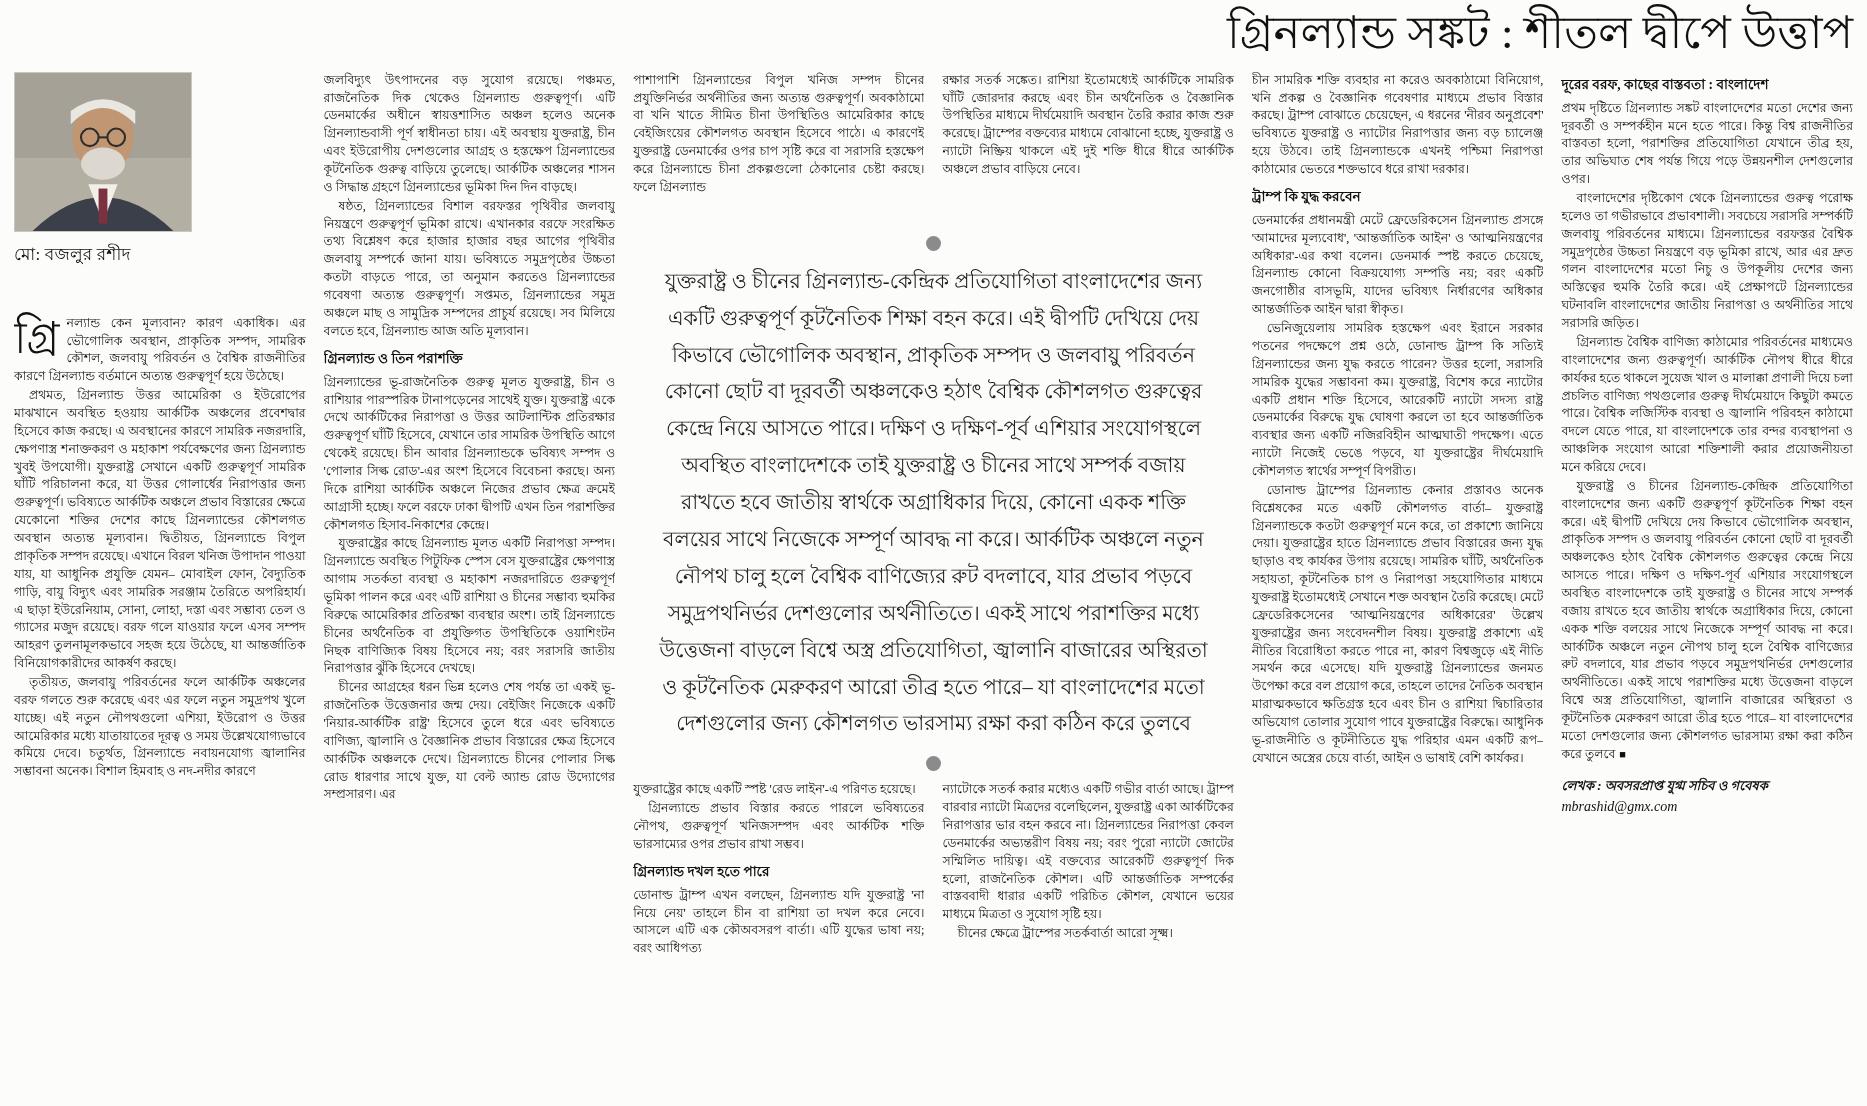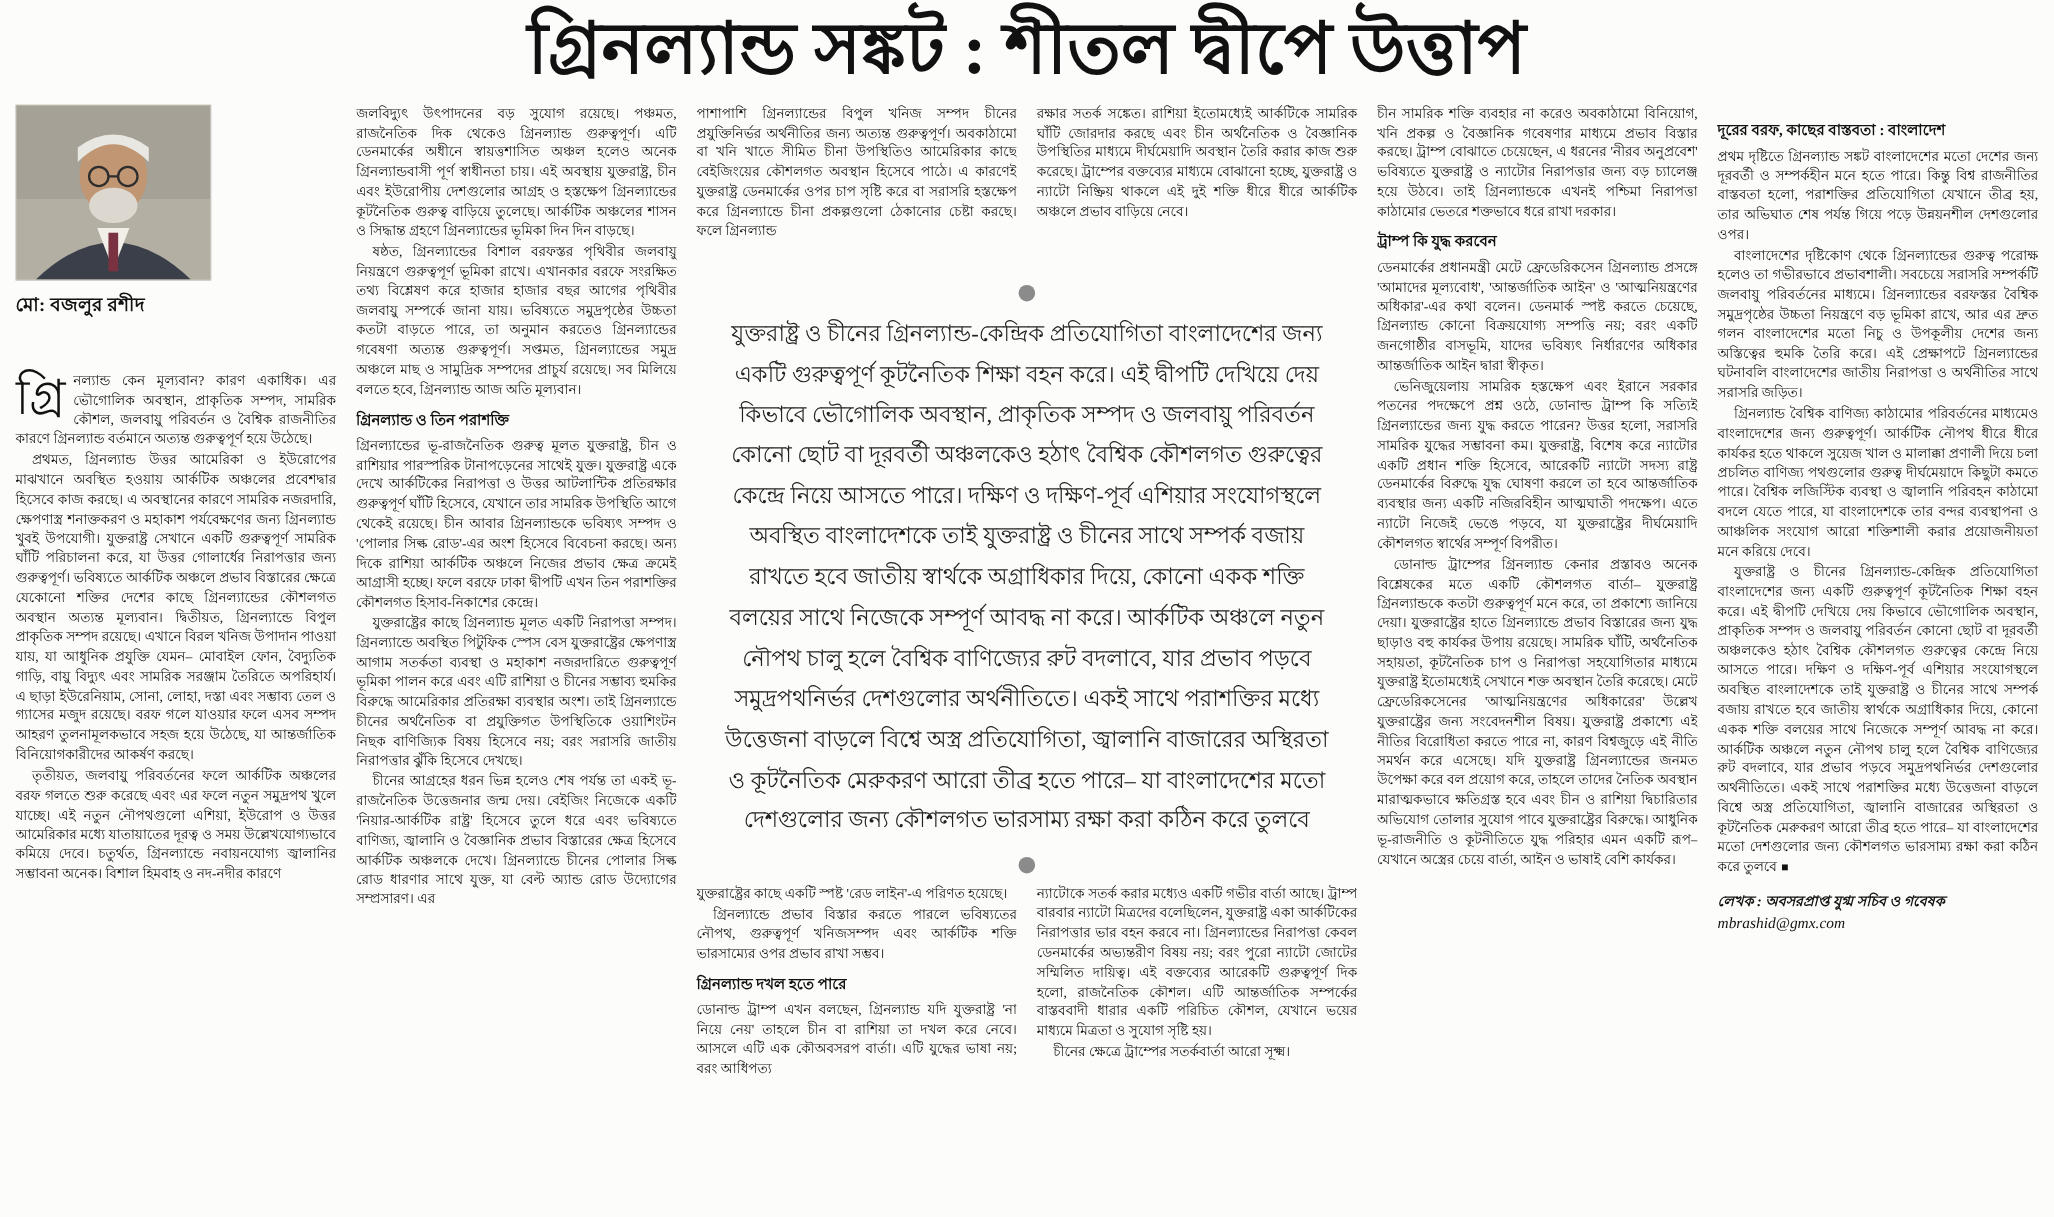--- a/index.html
+++ b/index.html
@@ -5,23 +5,23 @@
 <style>
   *{box-sizing:border-box;margin:0;padding:0}
   html,body{width:1867px;height:1106px;overflow:hidden}
   body{
     background:#fcfcfa;
     color:#111;
     font-family:"Liberation Serif","DejaVu Serif",serif;
   }
   .page{width:100%;height:100%;padding:6px 14px 10px}
   .headline{
-    text-align:center;
-    font-size:65px;
-    font-weight:700;
+    text-align:right;
+    font-size:45px;
+    font-weight:400;
     line-height:1.15;
     padding:2px 0 12px;
   }
   .columns{display:flex;gap:18px;height:998px;overflow:hidden}
   .col{flex:1 1 0;overflow:hidden;min-width:0}
   .col-double{flex:2.06 2 0;display:flex;flex-direction:column;overflow:hidden;min-width:0}
   .mid-row{display:flex;gap:18px}
   .mid-row .subcol{flex:1 1 0;overflow:hidden;min-width:0}
   .mid-top{height:152px;flex:0 0 auto}
   .mid-bottom{flex:1 1 auto;overflow:hidden}
@@ -46,21 +46,21 @@
   .dropcap{
     float:left;
     font-size:44px;
     line-height:.95;
     padding:3px 7px 0 0;
     font-weight:400;
   }
   h3.subhead{font-size:13.6px;font-weight:700;margin:7px 0 3px}
   .author-box{margin-bottom:46px}
   .photo{width:178px;height:160px;display:block;border:1px solid #c9c7bf;background:#b9b5a9}
-  .author-name{font-size:17px;font-weight:700;margin-top:9px;letter-spacing:.2px}
+  .author-name{font-size:17px;font-weight:400;margin-top:9px;letter-spacing:.2px}
   .credit{margin-top:12px;text-align:left;padding-right:4px}
   .credit-line{font-size:13px;font-weight:700;font-style:italic}
   .email{font-size:14px;font-style:italic;margin-top:2px}
   .endmark{font-size:11px;margin-left:4px}
 </style>
 </head>
 <body>
 
 <div class="page">
 
@@ -131,21 +131,21 @@
 
     <div class="col">
       <p class="body-p">চীন সামরিক শক্তি ব্যবহার না করেও অবকাঠামো বিনিয়োগ, খনি প্রকল্প ও বৈজ্ঞানিক গবেষণার মাধ্যমে প্রভাব বিস্তার করছে। ট্রাম্প বোঝাতে চেয়েছেন, এ ধরনের 'নীরব অনুপ্রবেশ' ভবিষ্যতে যুক্তরাষ্ট্র ও ন্যাটোর নিরাপত্তার জন্য বড় চ্যালেঞ্জ হয়ে উঠবে। তাই গ্রিনল্যান্ডকে এখনই পশ্চিমা নিরাপত্তা কাঠামোর ভেতরে শক্তভাবে ধরে রাখা দরকার।</p>
       <h3 class="subhead">ট্রাম্প কি যুদ্ধ করবেন</h3>
       <p class="body-p">ডেনমার্কের প্রধানমন্ত্রী মেটে ফ্রেডেরিকসেন গ্রিনল্যান্ড প্রসঙ্গে 'আমাদের মূল্যবোধ', 'আন্তর্জাতিক আইন' ও 'আত্মনিয়ন্ত্রণের অধিকার'-এর কথা বলেন। ডেনমার্ক স্পষ্ট করতে চেয়েছে, গ্রিনল্যান্ড কোনো বিক্রয়যোগ্য সম্পত্তি নয়; বরং একটি জনগোষ্ঠীর বাসভূমি, যাদের ভবিষ্যৎ নির্ধারণের অধিকার আন্তর্জাতিক আইন দ্বারা স্বীকৃত।</p>
       <p class="body-p indent">ভেনিজুয়েলায় সামরিক হস্তক্ষেপ এবং ইরানে সরকার পতনের পদক্ষেপে প্রশ্ন ওঠে, ডোনাল্ড ট্রাম্প কি সত্যিই গ্রিনল্যান্ডের জন্য যুদ্ধ করতে পারেন? উত্তর হলো, সরাসরি সামরিক যুদ্ধের সম্ভাবনা কম। যুক্তরাষ্ট্র, বিশেষ করে ন্যাটোর একটি প্রধান শক্তি হিসেবে, আরেকটি ন্যাটো সদস্য রাষ্ট্র ডেনমার্কের বিরুদ্ধে যুদ্ধ ঘোষণা করলে তা হবে আন্তর্জাতিক ব্যবস্থার জন্য একটি নজিরবিহীন আত্মঘাতী পদক্ষেপ। এতে ন্যাটো নিজেই ভেঙে পড়বে, যা যুক্তরাষ্ট্রের দীর্ঘমেয়াদি কৌশলগত স্বার্থের সম্পূর্ণ বিপরীত।</p>
       <p class="body-p indent">ডোনাল্ড ট্রাম্পের গ্রিনল্যান্ড কেনার প্রস্তাবও অনেক বিশ্লেষকের মতে একটি কৌশলগত বার্তা– যুক্তরাষ্ট্র গ্রিনল্যান্ডকে কতটা গুরুত্বপূর্ণ মনে করে, তা প্রকাশ্যে জানিয়ে দেয়া। যুক্তরাষ্ট্রের হাতে গ্রিনল্যান্ডে প্রভাব বিস্তারের জন্য যুদ্ধ ছাড়াও বহু কার্যকর উপায় রয়েছে। সামরিক ঘাঁটি, অর্থনৈতিক সহায়তা, কূটনৈতিক চাপ ও নিরাপত্তা সহযোগিতার মাধ্যমে যুক্তরাষ্ট্র ইতোমধ্যেই সেখানে শক্ত অবস্থান তৈরি করেছে। মেটে ফ্রেডেরিকসেনের 'আত্মনিয়ন্ত্রণের অধিকারের' উল্লেখ যুক্তরাষ্ট্রের জন্য সংবেদনশীল বিষয়। যুক্তরাষ্ট্র প্রকাশ্যে এই নীতির বিরোধিতা করতে পারে না, কারণ বিশ্বজুড়ে এই নীতি সমর্থন করে এসেছে। যদি যুক্তরাষ্ট্র গ্রিনল্যান্ডের জনমত উপেক্ষা করে বল প্রয়োগ করে, তাহলে তাদের নৈতিক অবস্থান মারাত্মকভাবে ক্ষতিগ্রস্ত হবে এবং চীন ও রাশিয়া দ্বিচারিতার অভিযোগ তোলার সুযোগ পাবে যুক্তরাষ্ট্রের বিরুদ্ধে। আধুনিক ভূ-রাজনীতি ও কূটনীতিতে যুদ্ধ পরিহার এমন একটি রূপ– যেখানে অস্ত্রের চেয়ে বার্তা, আইন ও ভাষাই বেশি কার্যকর।</p>
     </div>
 
     <div class="col">
-      <h3 class="subhead" style="margin-top:13px">দূরের বরফ, কাছের বাস্তবতা : বাংলাদেশ</h3>
+      <h3 class="subhead" style="margin-top:2px">দূরের বরফ, কাছের বাস্তবতা : বাংলাদেশ</h3>
       <p class="body-p">প্রথম দৃষ্টিতে গ্রিনল্যান্ড সঙ্কট বাংলাদেশের মতো দেশের জন্য দূরবর্তী ও সম্পর্কহীন মনে হতে পারে। কিন্তু বিশ্ব রাজনীতির বাস্তবতা হলো, পরাশক্তির প্রতিযোগিতা যেখানে তীব্র হয়, তার অভিঘাত শেষ পর্যন্ত গিয়ে পড়ে উন্নয়নশীল দেশগুলোর ওপর।</p>
       <p class="body-p indent">বাংলাদেশের দৃষ্টিকোণ থেকে গ্রিনল্যান্ডের গুরুত্ব পরোক্ষ হলেও তা গভীরভাবে প্রভাবশালী। সবচেয়ে সরাসরি সম্পর্কটি জলবায়ু পরিবর্তনের মাধ্যমে। গ্রিনল্যান্ডের বরফস্তর বৈশ্বিক সমুদ্রপৃষ্ঠের উচ্চতা নিয়ন্ত্রণে বড় ভূমিকা রাখে, আর এর দ্রুত গলন বাংলাদেশের মতো নিচু ও উপকূলীয় দেশের জন্য অস্তিত্বের হুমকি তৈরি করে। এই প্রেক্ষাপটে গ্রিনল্যান্ডের ঘটনাবলি বাংলাদেশের জাতীয় নিরাপত্তা ও অর্থনীতির সাথে সরাসরি জড়িত।</p>
       <p class="body-p indent">গ্রিনল্যান্ড বৈশ্বিক বাণিজ্য কাঠামোর পরিবর্তনের মাধ্যমেও বাংলাদেশের জন্য গুরুত্বপূর্ণ। আর্কটিক নৌপথ ধীরে ধীরে কার্যকর হতে থাকলে সুয়েজ খাল ও মালাক্কা প্রণালী দিয়ে চলা প্রচলিত বাণিজ্য পথগুলোর গুরুত্ব দীর্ঘমেয়াদে কিছুটা কমতে পারে। বৈশ্বিক লজিস্টিক ব্যবস্থা ও জ্বালানি পরিবহন কাঠামো বদলে যেতে পারে, যা বাংলাদেশকে তার বন্দর ব্যবস্থাপনা ও আঞ্চলিক সংযোগ আরো শক্তিশালী করার প্রয়োজনীয়তা মনে করিয়ে দেবে।</p>
       <p class="body-p indent"><span>যুক্তরাষ্ট্র ও চীনের গ্রিনল্যান্ড-কেন্দ্রিক প্রতিযোগিতা বাংলাদেশের জন্য একটি গুরুত্বপূর্ণ কূটনৈতিক শিক্ষা বহন করে। এই দ্বীপটি দেখিয়ে দেয় কিভাবে ভৌগোলিক অবস্থান, প্রাকৃতিক সম্পদ ও জলবায়ু পরিবর্তন কোনো ছোট বা দূরবর্তী অঞ্চলকেও হঠাৎ বৈশ্বিক কৌশলগত গুরুত্বের কেন্দ্রে নিয়ে আসতে পারে। দক্ষিণ ও দক্ষিণ-পূর্ব এশিয়ার সংযোগস্থলে অবস্থিত বাংলাদেশকে তাই যুক্তরাষ্ট্র ও চীনের সাথে সম্পর্ক বজায় রাখতে হবে জাতীয় স্বার্থকে অগ্রাধিকার দিয়ে, কোনো একক শক্তি বলয়ের সাথে নিজেকে সম্পূর্ণ আবদ্ধ না করে। আর্কটিক অঞ্চলে নতুন নৌপথ চালু হলে বৈশ্বিক বাণিজ্যের রুট বদলাবে, যার প্রভাব পড়বে সমুদ্রপথনির্ভর দেশগুলোর অর্থনীতিতে। একই সাথে পরাশক্তির মধ্যে উত্তেজনা বাড়লে বিশ্বে অস্ত্র প্রতিযোগিতা, জ্বালানি বাজারের অস্থিরতা ও কূটনৈতিক মেরুকরণ আরো তীব্র হতে পারে– যা বাংলাদেশের মতো দেশগুলোর জন্য কৌশলগত ভারসাম্য রক্ষা করা কঠিন করে তুলবে</span><span class="endmark">■</span></p>
       <div class="credit">
         <div class="credit-line">লেখক : অবসরপ্রাপ্ত যুগ্ম সচিব ও গবেষক</div>
         <div class="email">mbrashid@gmx.com</div>
       </div>
     </div>
 

